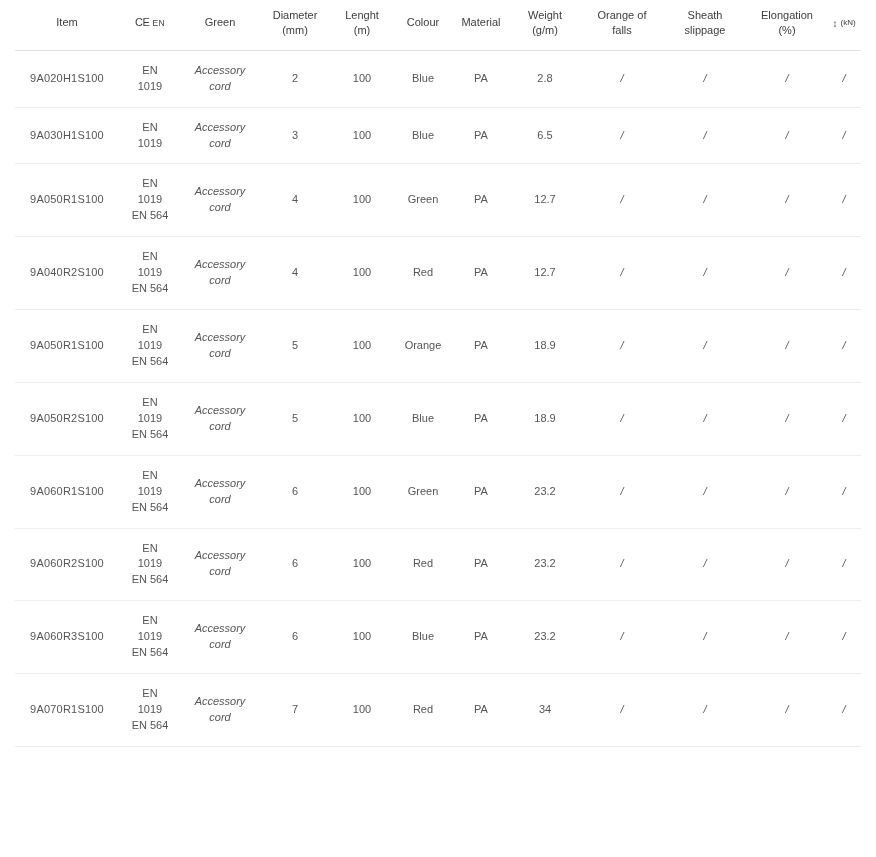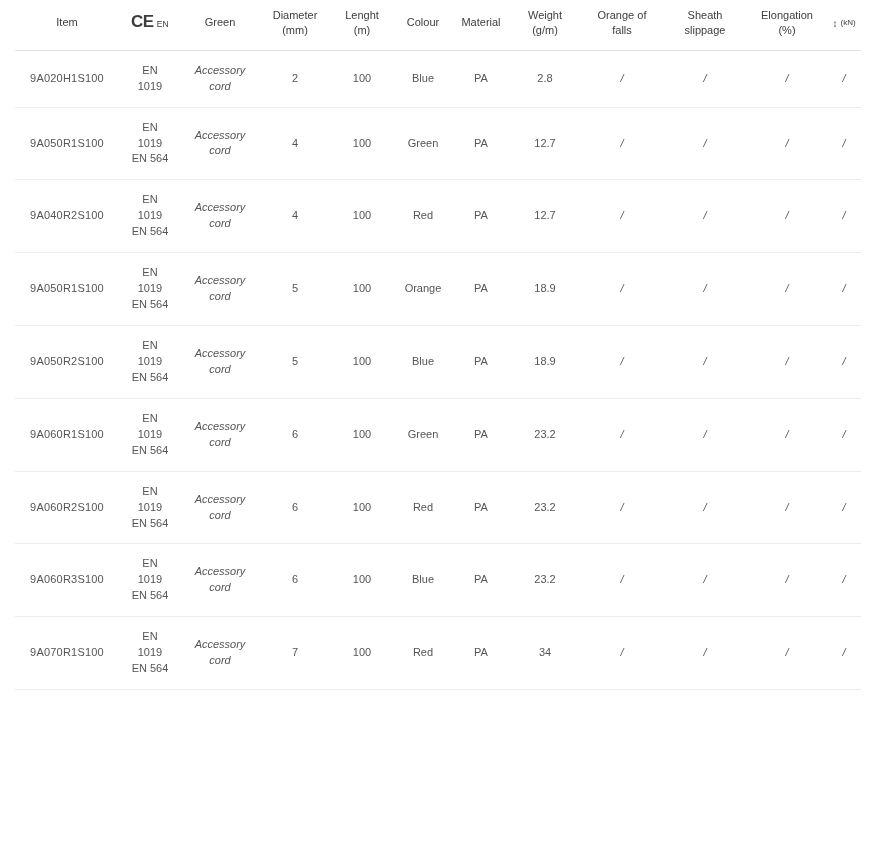--- a/index.html
+++ b/index.html
@@ -58,22 +58,22 @@
     font-style: italic;
   }
   td.dash {
     color: #9b9b9b;
     font-style: italic;
   }
   .hdr-line2 {
     display: block;
   }
   .ce-mark {
-    font-weight: 700;
-    font-size: 17px;
+    font-weight: 400;
+    font-size: 11px;
     letter-spacing: -0.5px;
     color: #3d3d3d;
   }
   .ce-sub {
     font-size: 8.5px;
     letter-spacing: 0.3px;
     color: #3d3d3d;
   }
   .arrow-head {
     display: inline-block;
@@ -183,20 +183,40 @@
           <td>100</td>
           <td>Blue</td>
           <td>PA</td>
           <td>2.8</td>
           <td class="dash">/</td>
           <td class="dash">/</td>
           <td class="dash">/</td>
           <td class="dash">/</td>
         </tr>
         <tr>
+          <td class="item-cell">9A030H1S100</td>
+          <td class="cert-cell">
+            <span style="display: block;">EN</span>
+            <span style="display: block;">1019</span>
+          </td>
+          <td class="type-cell">
+            <span style="display: block;">Accessory</span>
+            <span style="display: block;">cord</span>
+          </td>
+          <td>3</td>
+          <td>100</td>
+          <td>Blue</td>
+          <td>PA</td>
+          <td>6.5</td>
+          <td class="dash">/</td>
+          <td class="dash">/</td>
+          <td class="dash">/</td>
+          <td class="dash">/</td>
+        </tr>
+        <tr>
           <td class="item-cell">9A050R1S100</td>
           <td class="cert-cell">
             <span style="display: block;">EN</span>
             <span style="display: block;">1019</span>
             <span style="display: block;">EN 564</span>
           </td>
           <td class="type-cell">
             <span style="display: block;">Accessory</span>
             <span style="display: block;">cord</span>
           </td>

